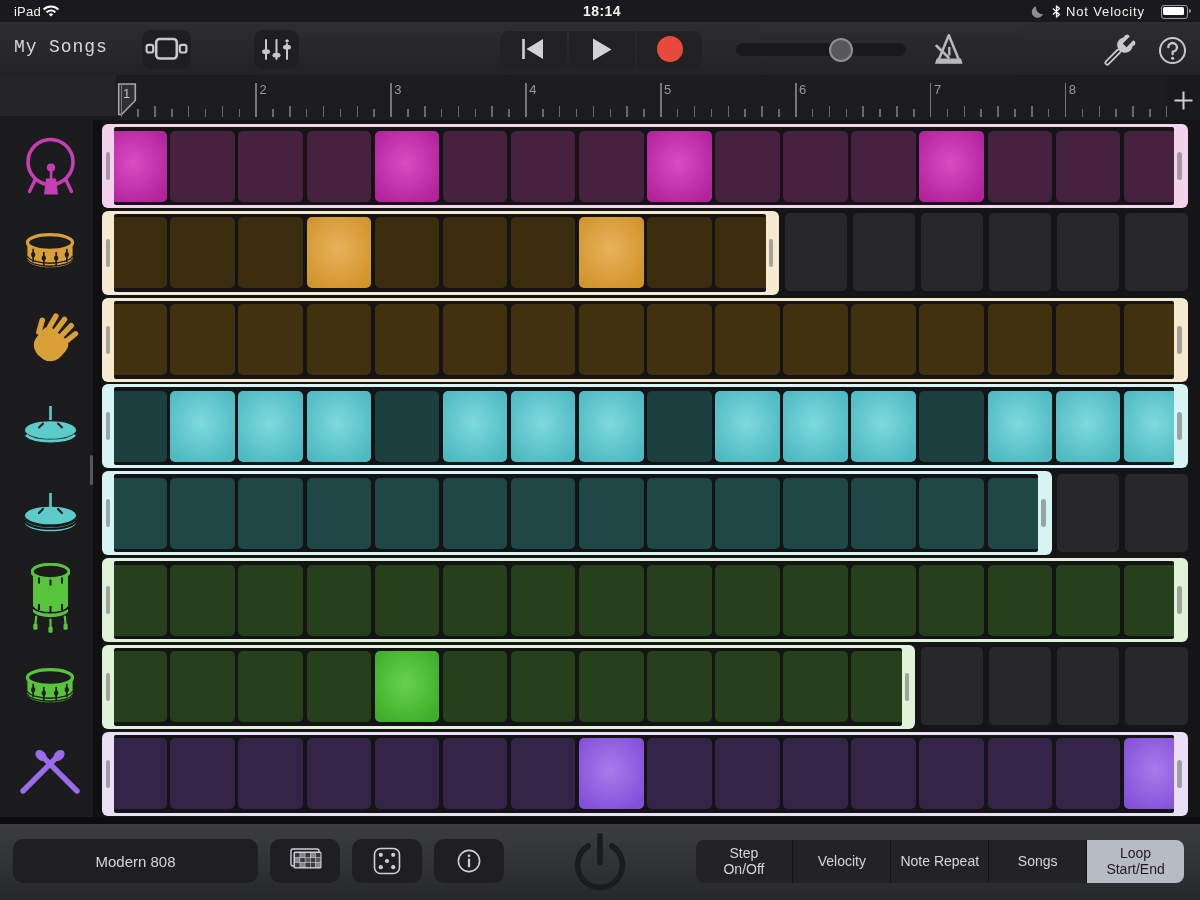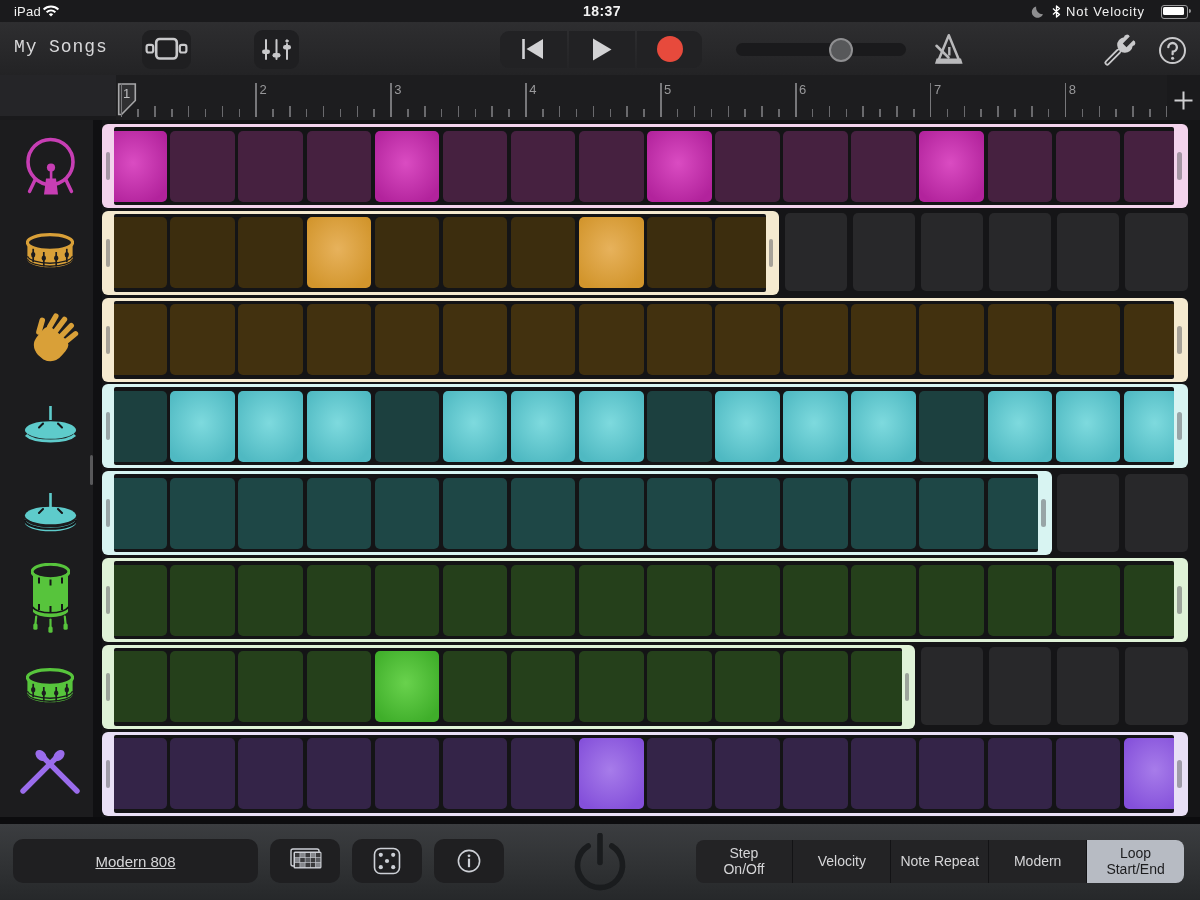--- a/index.html
+++ b/index.html
@@ -38,21 +38,21 @@
 </head>
 <body>
 
 <div class="abs" id="status">
   <div class="abs" style="left:14px;top:3.5px;font-size:13px;letter-spacing:.2px;">iPad</div>
   <svg class="abs" style="left:42px;top:5px" width="18" height="13" viewBox="0 0 18 13">
     <path d="M9 11.6 L6.8 9.3 A3.4 3.4 0 0 1 11.2 9.3 Z" fill="#fff"></path>
     <path d="M4.6 7.2 A6.6 6.6 0 0 1 13.4 7.2" stroke="#fff" stroke-width="2" fill="none"></path>
     <path d="M1.6 4.4 A10.8 10.8 0 0 1 16.4 4.4" stroke="#fff" stroke-width="2" fill="none"></path>
   </svg>
-  <div class="abs" style="left:578px;top:2.5px;width:48px;text-align:center;font-size:14px;font-weight:700;letter-spacing:0.4px;">18:37</div>
+  <div class="abs" style="left:578px;top:2.5px;width:48px;text-align:center;font-size:14px;font-weight:700;letter-spacing:0.4px;">18:14</div>
   <svg class="abs" style="left:1031px;top:5.5px" width="13" height="12" viewBox="0 0 13 12">
     <path d="M5.2 0.4 A5.8 5.8 0 1 0 12 8.2 A6.6 6.6 0 0 1 5.2 0.4 Z" fill="#8e8e90"></path>
   </svg>
   <svg class="abs" style="left:1051.5px;top:4.5px" width="9" height="13" viewBox="0 0 9 13">
     <path d="M1 3.5 L7.5 9.5 L4.5 12 L4.5 1 L7.5 3.5 L1 9.5" stroke="#fff" stroke-width="1.3" fill="none" stroke-linejoin="round"></path>
   </svg>
   <div class="abs" style="left:1066px;top:3.5px;font-size:13px;letter-spacing:0.85px;">Not Velocity</div>
   <div class="abs" style="left:1161px;top:5px;width:25px;height:11.5px;border:1px solid #9b9b9d;border-radius:3px;"></div>
   <div class="abs" style="left:1163px;top:7px;width:21px;height:7.5px;background:#fff;border-radius:1.5px;"></div>
   <div class="abs" style="left:1188.5px;top:8.5px;width:2.5px;height:4.5px;background:#9b9b9d;border-radius:0 2px 2px 0;"></div>
@@ -496,21 +496,21 @@
         <div class="cell" style="left: 1009.7px; top: 3.5px; width: 64.7px; height: 71px; background: radial-gradient(62% 62% at 48% 45%, rgb(167, 124, 234) 0%, rgb(132, 80, 218) 100%);"></div>
       </div>
     </div>
     <div class="handle" style="left: 105.5px; top: 639.6px;"></div>
     <div class="handle" style="left: 1177.2px; top: 639.6px;"></div>
     <div class="abs" style="left: 90px; top: 335px; width: 3px; height: 30px; border-radius: 2px; background: rgb(88, 88, 90);"></div>
   </div>
 
 <div class="abs" id="blackstrip"></div>
 <div class="abs" id="bottombar">
-  <div class="bbtn" style="left:13px;width:245px;display:flex;align-items:center;justify-content:center;color:#d6d6d8;font-size:15px;text-decoration:underline;">Modern 808</div>
+  <div class="bbtn" style="left:13px;width:245px;display:flex;align-items:center;justify-content:center;color:#d6d6d8;font-size:15px;">Modern 808</div>
   <div class="bbtn" style="left:270px;width:70px;">
     <svg width="70" height="44" viewBox="0 0 70 44">
       <rect x="23.5" y="12.5" width="28" height="17" rx="2" fill="none" stroke="#cdd0d6" stroke-width="1.4" transform="translate(-2.5,-2.5)"></rect>
       <rect x="23.5" y="12.5" width="28" height="17" rx="1.5" fill="#cdd0d6"></rect>
       <g fill="#3a3a3c">
         <rect x="25" y="14" width="4.6" height="4.3"></rect>
           <rect x="30.2" y="14" width="4.6" height="4.3" fill="#85878c"></rect>
           <rect x="35.4" y="14" width="4.6" height="4.3"></rect>
           <rect x="40.6" y="14" width="4.6" height="4.3" fill="#85878c"></rect>
           <rect x="45.8" y="14" width="4.6" height="4.3"></rect>
@@ -547,21 +547,21 @@
     </svg>
   </div>
   <svg class="abs" style="left:572px;top:9px" width="56" height="58" viewBox="0 0 56 58">
     <path d="M16.2 13 A 22.5 22.5 0 1 0 39.8 13" fill="none" stroke="#1a1c1e" stroke-width="5.6" stroke-linecap="round"></path>
     <line x1="28" y1="2.5" x2="28" y2="29.5" stroke="#1a1c1e" stroke-width="5.6" stroke-linecap="round"></line>
   </svg>
   <div id="seg">
     <div class="segitem">Step<br>On/Off</div>
     <div class="segitem">Velocity</div>
     <div class="segitem">Note Repeat</div>
-    <div class="segitem">Modern</div>
+    <div class="segitem">Songs</div>
     <div class="segitem segsel">Loop<br>Start/End</div>
   </div>
 </div>
 
 <svg class="abs" style="left:22px;top:133px" width="57" height="62" viewBox="0 0 57 62">
   <circle cx="28.5" cy="29" r="22.5" fill="none" stroke="#c73eb4" stroke-width="3.6"></circle>
   <g stroke="#c73eb4" stroke-width="3.4" stroke-linecap="round">
     <line x1="13" y1="47" x2="7.5" y2="58.5"></line>
     <line x1="44" y1="47" x2="49.5" y2="58.5"></line>
   </g>

